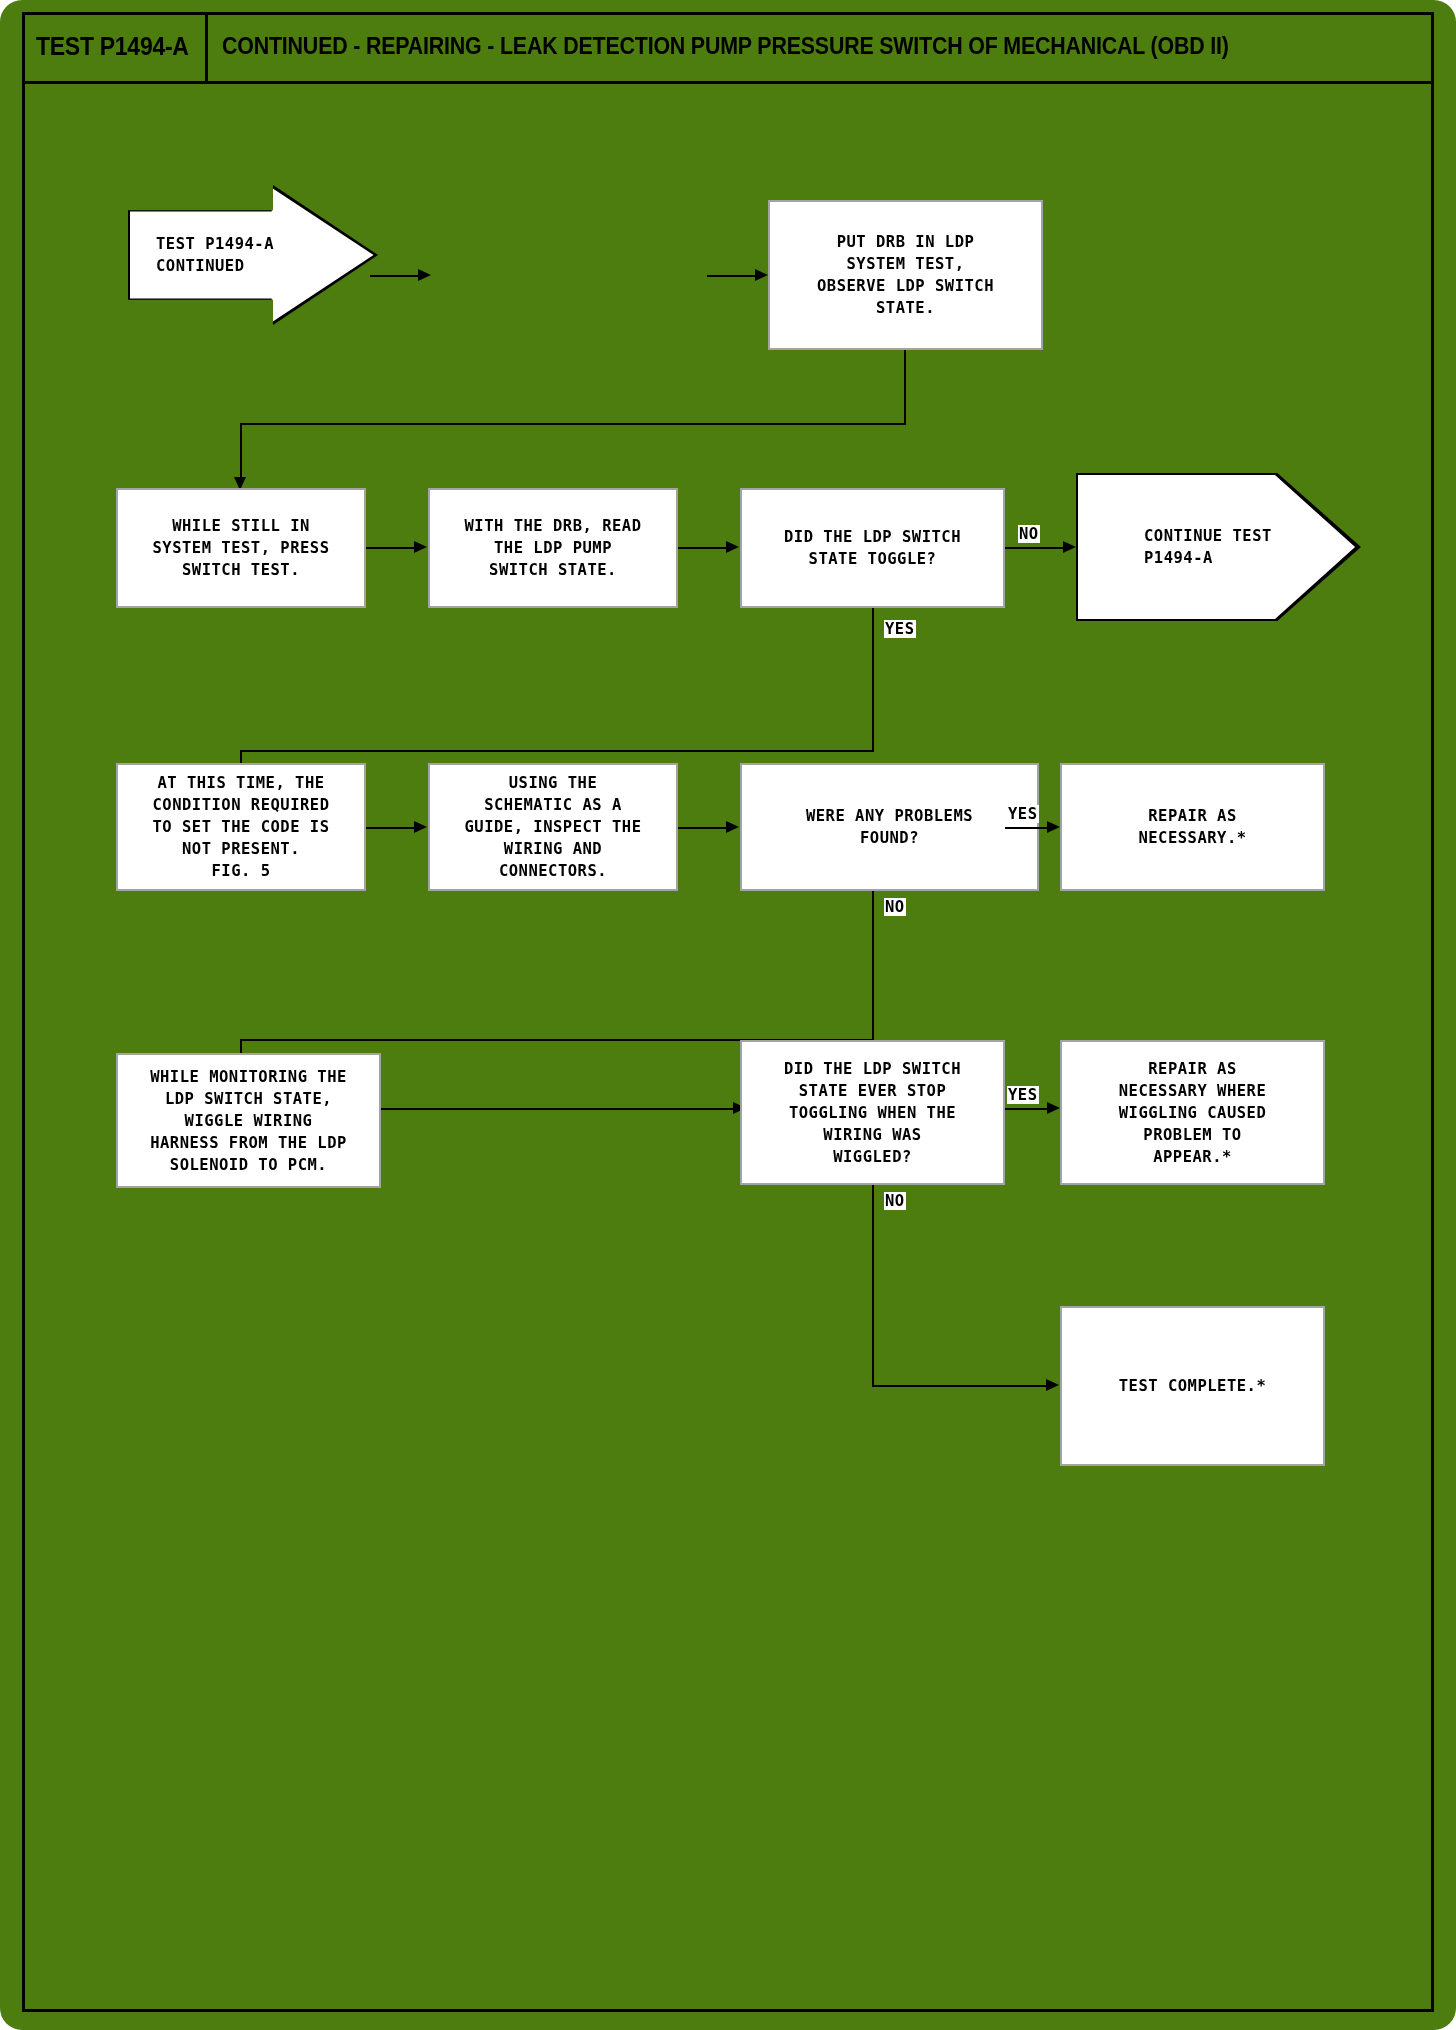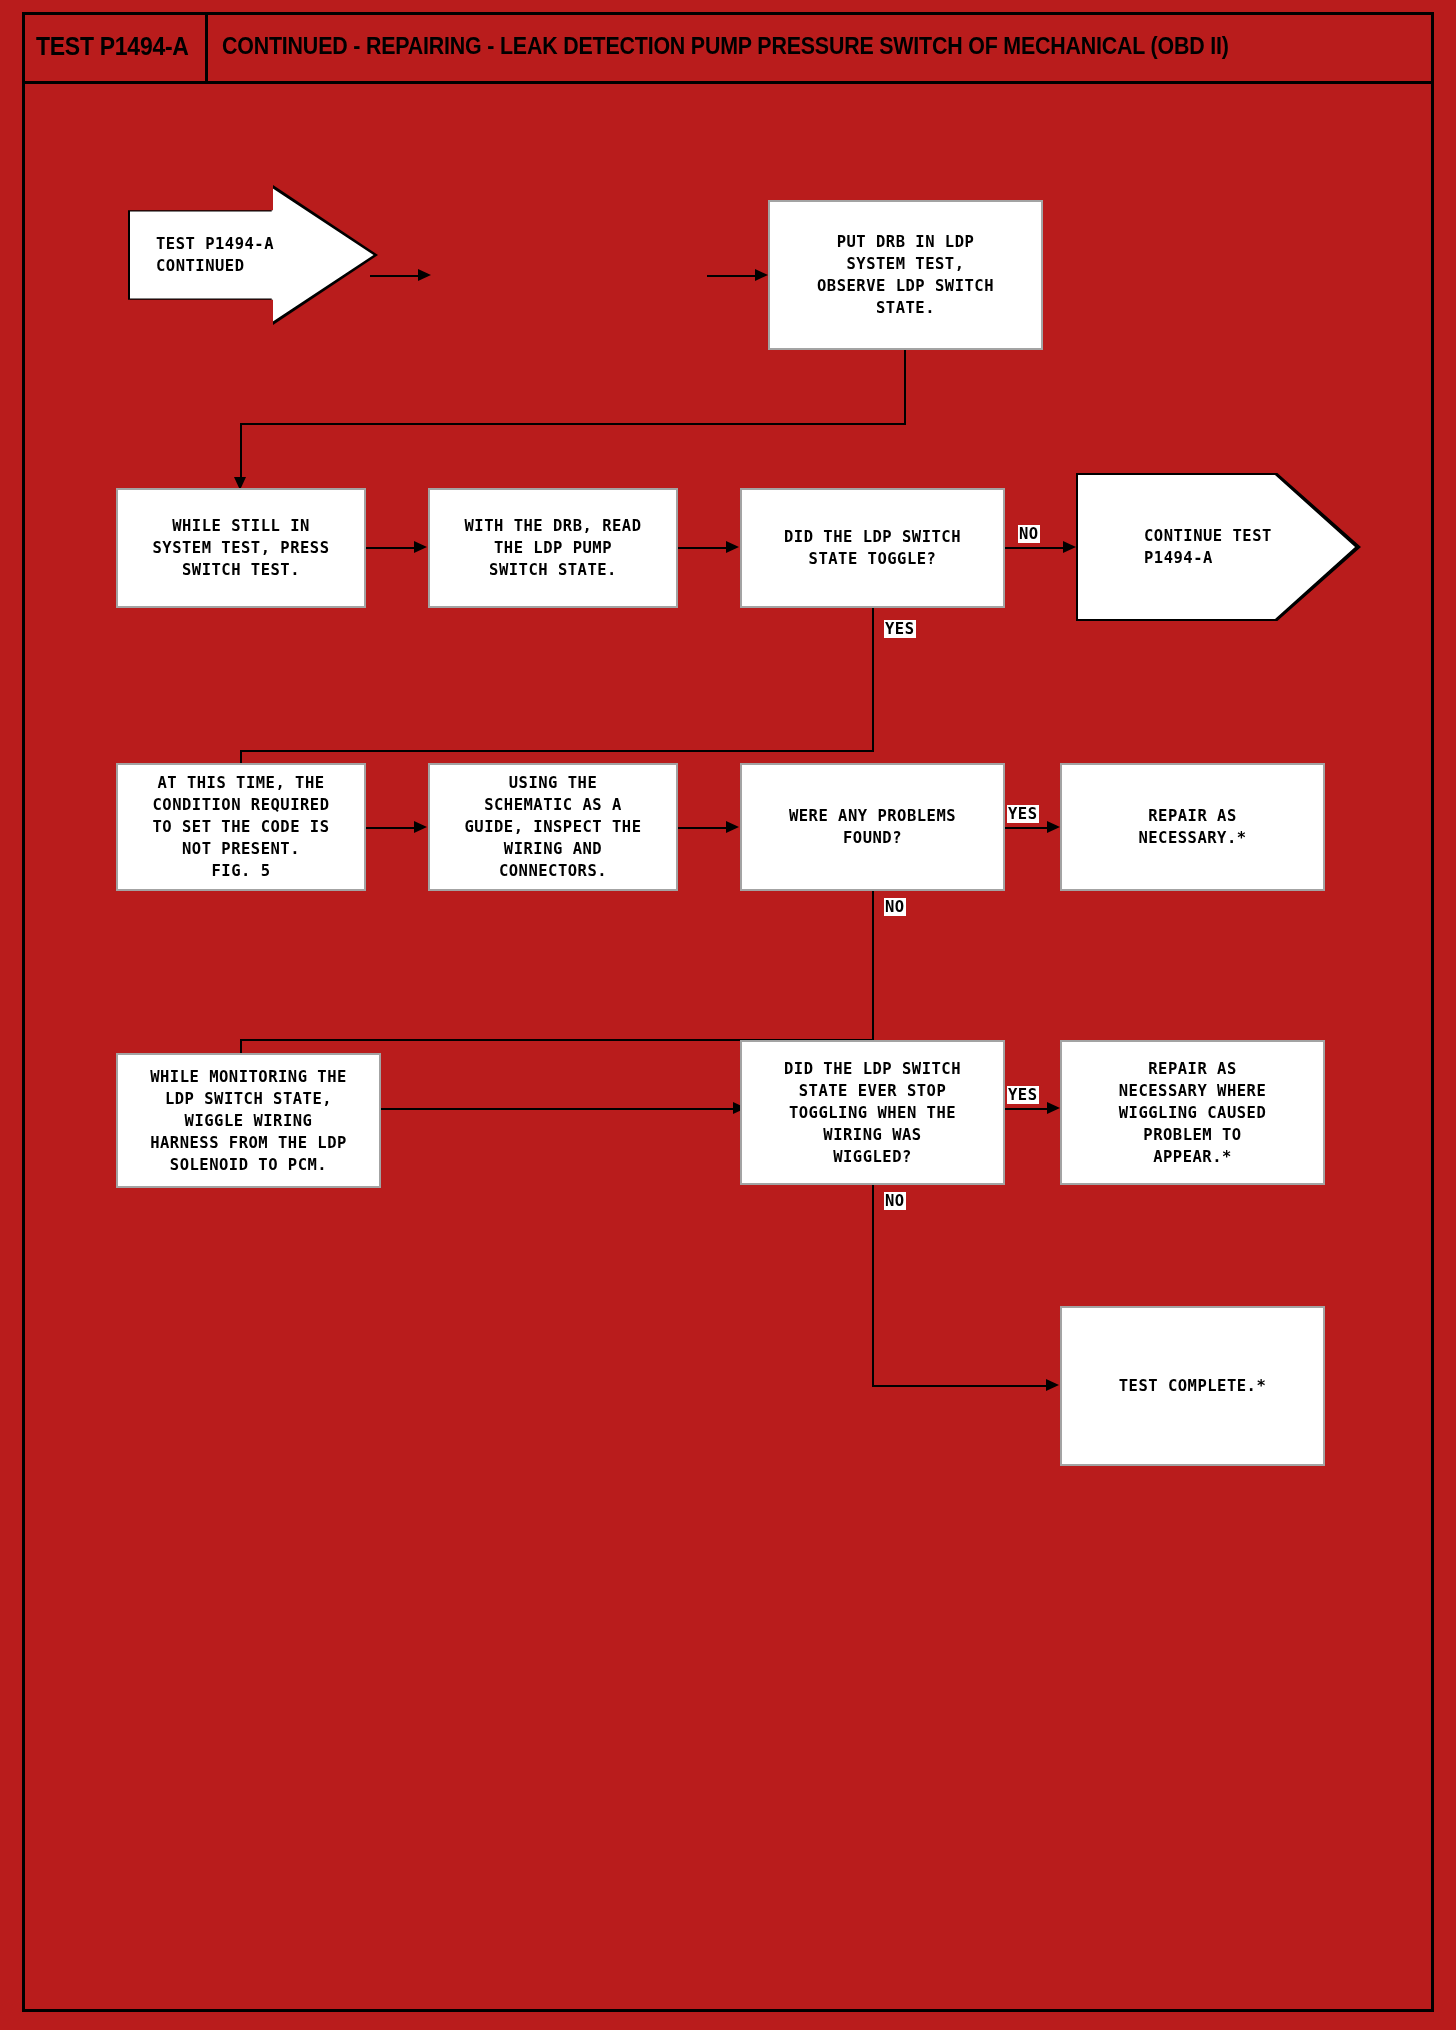--- a/index.html
+++ b/index.html
@@ -8,22 +8,23 @@
     background: #ffffff;
   }
   body {
     font-family: "Liberation Sans", sans-serif;
     color: #000000;
   }
   #page {
     position: relative;
     width: 1456px;
     height: 2030px;
-    background: #b91c1c;
+    background: #4d7c0f;
     overflow: hidden;
+    border-radius: 22px;
   }
 
   
   .page-frame {
     position: absolute;
     left: 22px;
     top: 12px;
     width: 1412px;
     height: 2000px;
     border: 3px solid #000;
@@ -273,21 +274,21 @@
 
     <div class="node" style="left:428px; top:763px; width:250px; height:128px;">USING THE
 SCHEMATIC AS A
 GUIDE, INSPECT THE
 WIRING AND
 CONNECTORS.</div>
 
     <div class="hline" style="left:678px; top:827px; width:52px;"></div>
     <div class="arrowhead-r" style="left:726px; top:821px;"></div>
 
-    <div class="node" style="left:740px; top:763px; width:265px; height:128px;">WERE ANY PROBLEMS
+    <div class="node" style="left:740px; top:763px; width:299px; height:128px;">WERE ANY PROBLEMS
 FOUND?</div>
 
     <span class="edge-label" style="left:1007px; top:805px;">YES</span>
     <div class="hline" style="left:1005px; top:827px; width:47px;"></div>
     <div class="arrowhead-r" style="left:1047px; top:821px;"></div>
 
     <div class="node" style="left:1060px; top:763px; width:265px; height:128px;">REPAIR AS
 NECESSARY.*</div>
 
     <div class="vline" style="left:872px; top:891px; height:150px;"></div>

